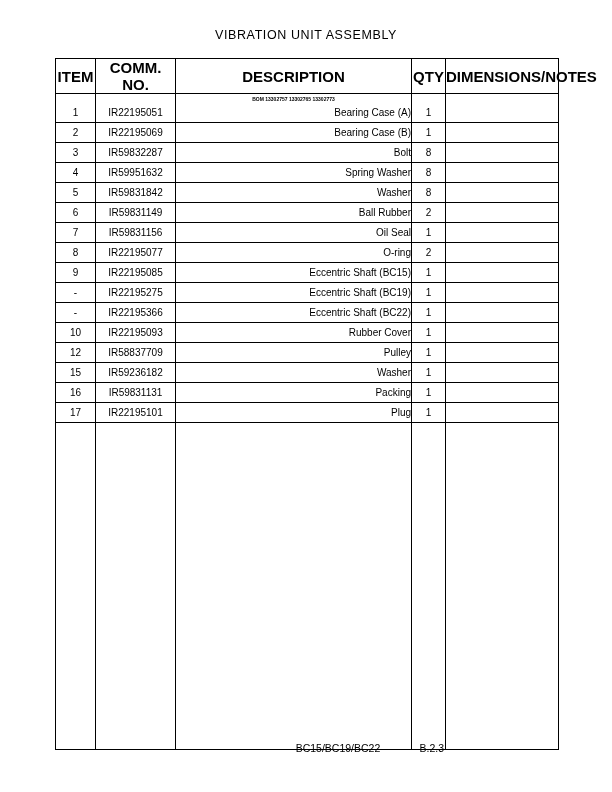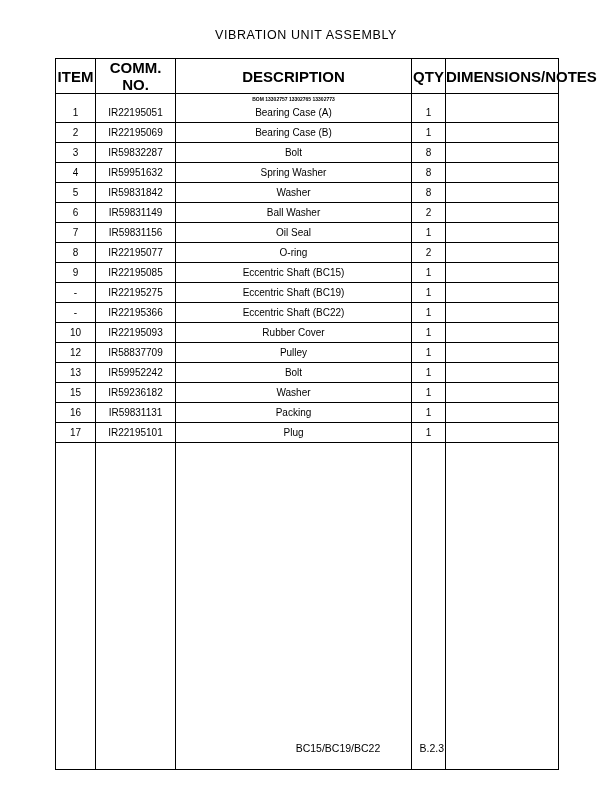--- a/index.html
+++ b/index.html
@@ -54,21 +54,21 @@
     font-weight: bold;
   }
   col.c-item { width: 40px; }
   col.c-comm { width: 80px; }
   col.c-desc { width: 236px; }
   col.c-qty  { width: 34px; }
   col.c-dim  { width: 113px; }
 
   td.item { text-align: center; height: 19px; font-size: 10.5px; }
   td.comm { text-align: center; font-size: 10.5px; }
-  td.desc { text-align: center; padding-left: 6px; font-size: 10.5px; }
+  td.desc { text-align: right; padding-left: 6px; font-size: 10.5px; }
   td.qty  { text-align: center; font-size: 10.5px; }
   td.dim  { text-align: left; padding-left: 4px; font-size: 10.5px; }
 
   tr.bom-row td {
     height: 9px;
     border-left: 1px solid #000;
     border-right: 1px solid #000;
     border-top: none;
     border-bottom: none;
   }
@@ -165,21 +165,21 @@
         <tr>
           <td class="item">5</td>
           <td class="comm">IR59831842</td>
           <td class="desc">Washer</td>
           <td class="qty">8</td>
           <td class="dim"></td>
         </tr>
         <tr>
           <td class="item">6</td>
           <td class="comm">IR59831149</td>
-          <td class="desc">Ball Washer</td>
+          <td class="desc">Ball Rubber</td>
           <td class="qty">2</td>
           <td class="dim"></td>
         </tr>
         <tr>
           <td class="item">7</td>
           <td class="comm">IR59831156</td>
           <td class="desc">Oil Seal</td>
           <td class="qty">1</td>
           <td class="dim"></td>
         </tr>
@@ -219,27 +219,20 @@
           <td class="dim"></td>
         </tr>
         <tr>
           <td class="item">12</td>
           <td class="comm">IR58837709</td>
           <td class="desc">Pulley</td>
           <td class="qty">1</td>
           <td class="dim"></td>
         </tr>
         <tr>
-          <td class="item">13</td>
-          <td class="comm">IR59952242</td>
-          <td class="desc">Bolt</td>
-          <td class="qty">1</td>
-          <td class="dim"></td>
-        </tr>
-        <tr>
           <td class="item">15</td>
           <td class="comm">IR59236182</td>
           <td class="desc">Washer</td>
           <td class="qty">1</td>
           <td class="dim"></td>
         </tr>
         <tr>
           <td class="item">16</td>
           <td class="comm">IR59831131</td>
           <td class="desc">Packing</td>

